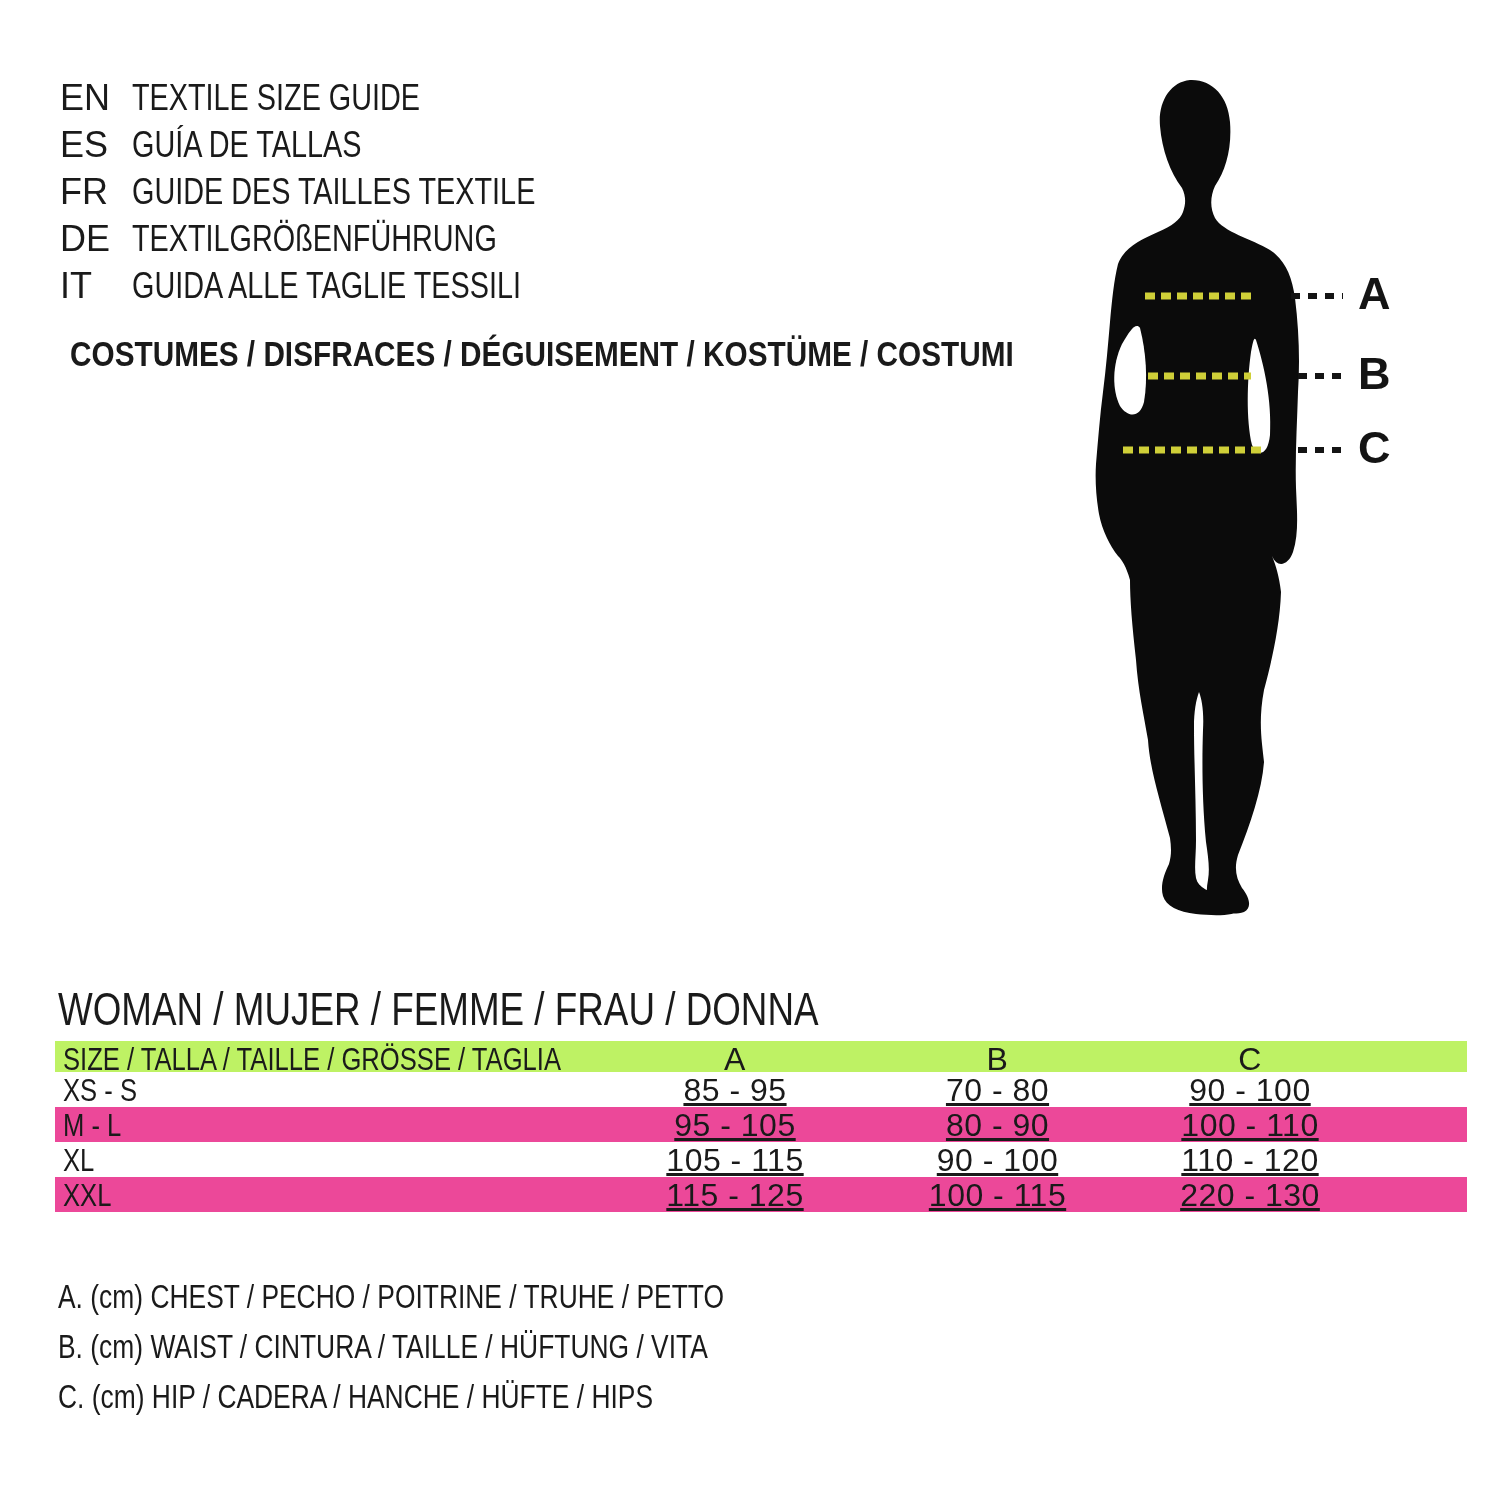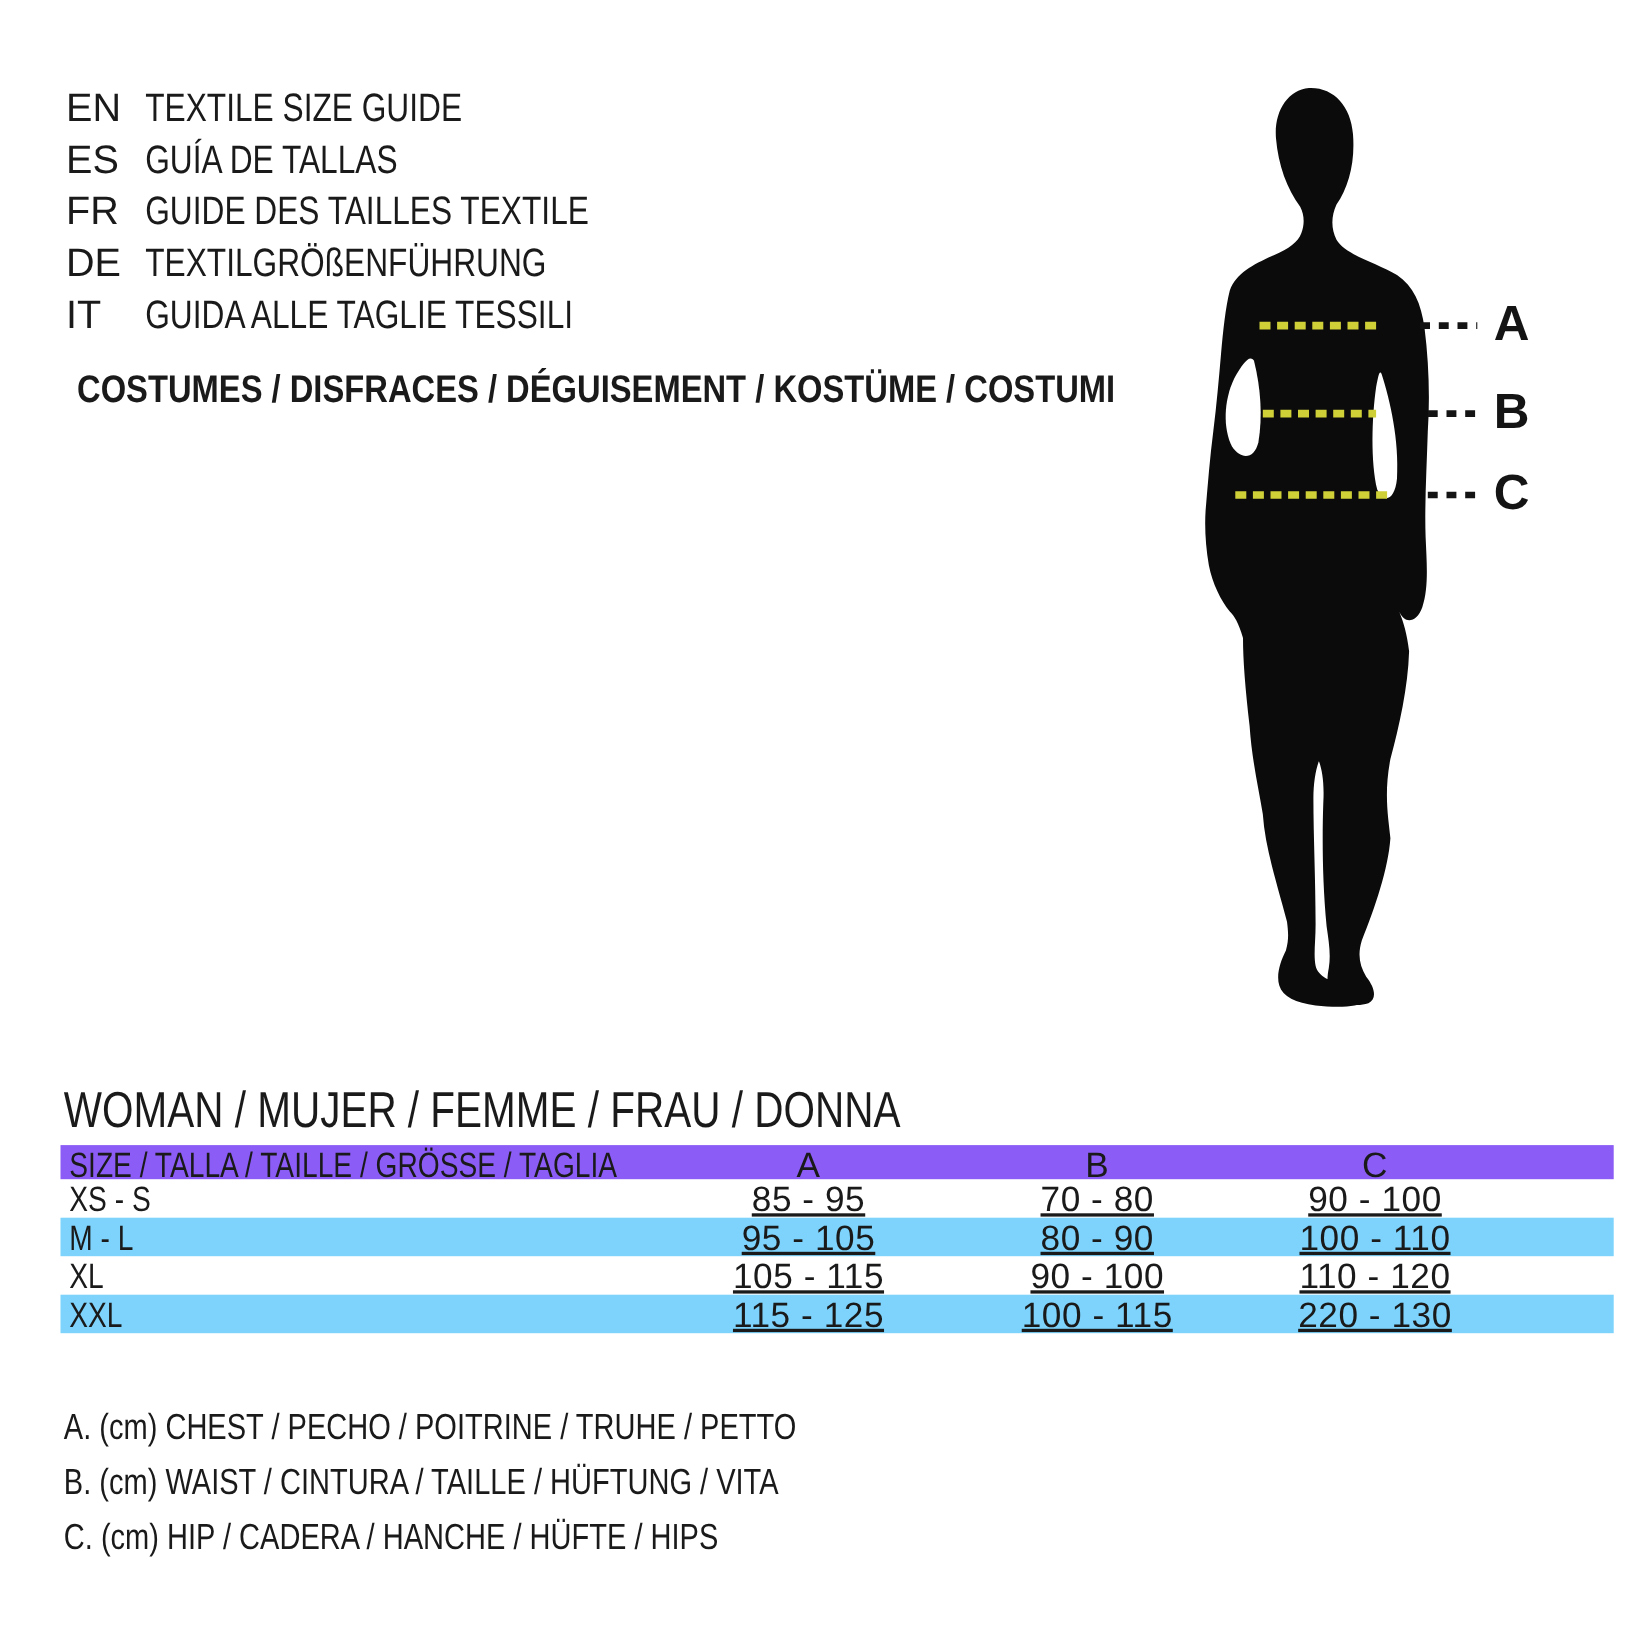--- a/index.html
+++ b/index.html
@@ -24,23 +24,23 @@
 
   
   .figure-wrap { position:absolute; left:1040px; top:70px; width:420px; height:880px; }
 
   
   .woman-title { position:absolute; left:58px; top:986px; font-size:46px; font-weight:500; line-height:1; }
 
   
   .size-table { position:absolute; left:55px; top:1041px; width:1412px; font-size:32px; }
   .t-grid { display:grid; grid-template-columns:545px 270px 255px 250px 92px; align-items:center; }
-  .t-header { height:31px; background:#8b5cf6; font-weight:500; }
+  .t-header { height:31px; background:#bef264; font-weight:500; }
   .t-row { height:35px; font-weight:400;text-decoration:underline; }
-  .t-row.stripe { background:#7dd3fc; }
+  .t-row.stripe { background:#ec4899; }
   .t-label { padding-left:8px; }
   .t-num { text-align:center; letter-spacing:0.5px; }
 
   
   .legend-block { position:absolute; left:58px; top:1278px; }
   .legend-row { display:flex; height:50px; font-size:33px; font-weight:500; }
 </style>
 </head>
 <body>
 

